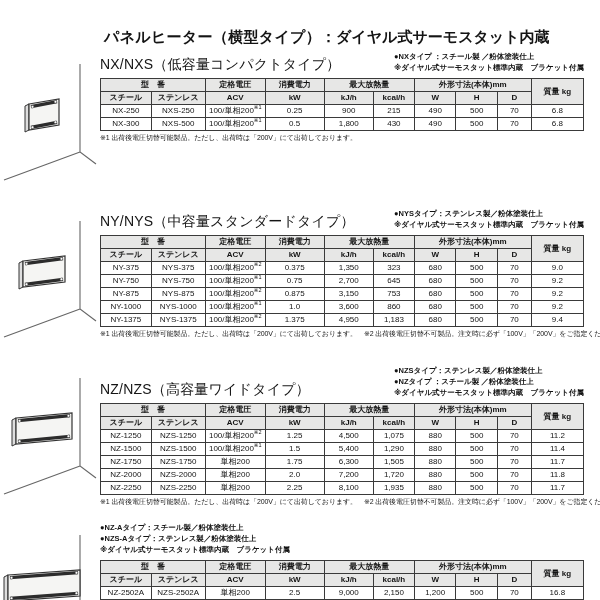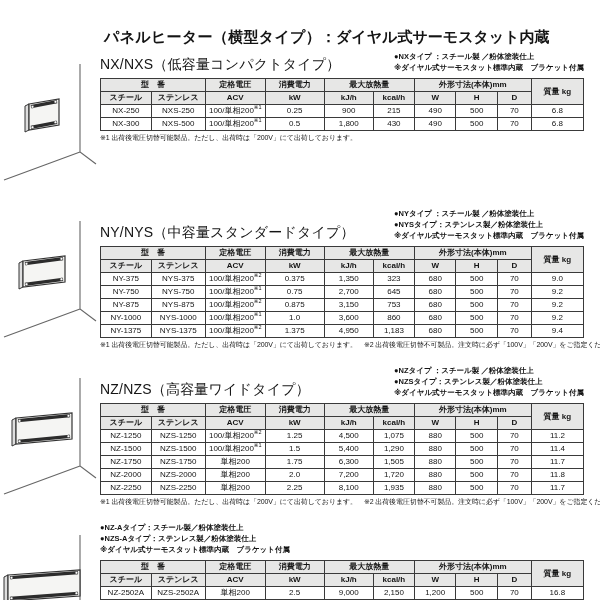--- a/index.html
+++ b/index.html
@@ -141,21 +141,20 @@
               <circle cx="26.5" cy="48.8" r="1.3" fill="#fff" stroke="#555" stroke-width="0.5"></circle>
               <circle cx="61.5" cy="43.8" r="1.3" fill="#fff" stroke="#555" stroke-width="0.5"></circle>
               <circle cx="26.5" cy="69.2" r="1.3" fill="#fff" stroke="#555" stroke-width="0.5"></circle>
               <circle cx="61.5" cy="64.2" r="1.3" fill="#fff" stroke="#555" stroke-width="0.5"></circle>
             </g>
           </svg></div>
     <div class="content">
       <div class="sec-head">
         <h2 class="sec-title">NY/NYS（中容量スタンダードタイプ）</h2>
         <div class="notes">
-              <div>●NYタイプ ：スチール製 ／粉体塗装仕上</div>
               <div>●NYSタイプ：ステンレス製／粉体塗装仕上</div>
               <div>※ダイヤル式サーモスタット標準内蔵　ブラケット付属</div>
             </div>
       </div>
       <table class="spec">
         <colgroup>
           <col style="width:10.5%">
               <col style="width:11.2%">
               <col style="width:12.4%">
           <col style="width:12.2%">
@@ -267,22 +266,22 @@
               <circle cx="19.5" cy="48.8" r="1.3" fill="#fff" stroke="#555" stroke-width="0.5"></circle>
               <circle cx="68.5" cy="43.8" r="1.3" fill="#fff" stroke="#555" stroke-width="0.5"></circle>
               <circle cx="19.5" cy="69.2" r="1.3" fill="#fff" stroke="#555" stroke-width="0.5"></circle>
               <circle cx="68.5" cy="64.2" r="1.3" fill="#fff" stroke="#555" stroke-width="0.5"></circle>
             </g>
           </svg></div>
     <div class="content">
       <div class="sec-head">
         <h2 class="sec-title">NZ/NZS（高容量ワイドタイプ）</h2>
         <div class="notes">
+              <div>●NZSタイプ：ステンレス製／粉体塗装仕上</div>
               <div>●NZタイプ ：スチール製 ／粉体塗装仕上</div>
-              <div>●NZSタイプ：ステンレス製／粉体塗装仕上</div>
               <div>※ダイヤル式サーモスタット標準内蔵　ブラケット付属</div>
             </div>
       </div>
       <table class="spec">
         <colgroup>
           <col style="width:10.5%">
               <col style="width:11.2%">
               <col style="width:12.4%">
           <col style="width:12.2%">
               <col style="width:10.2%">

